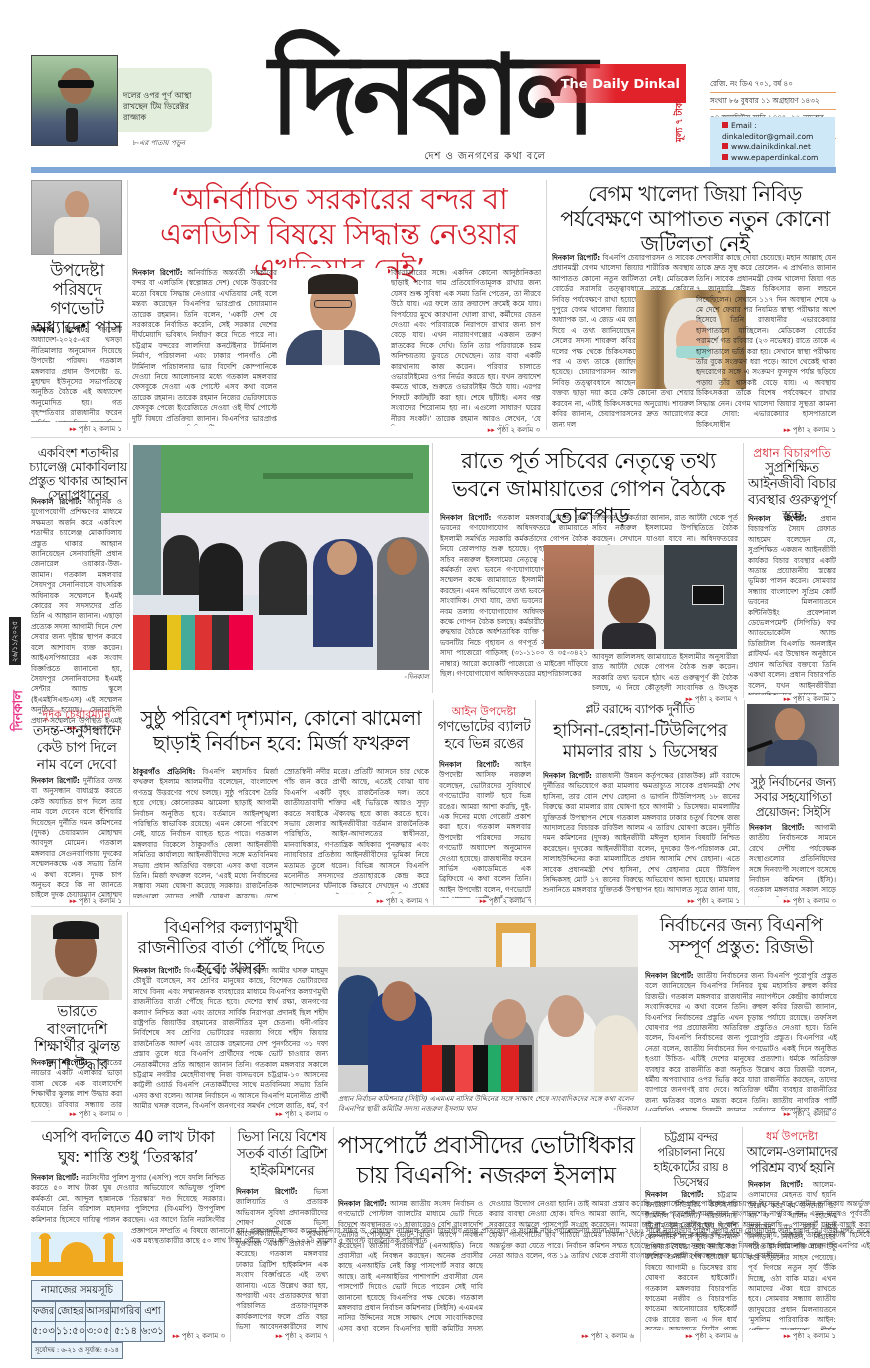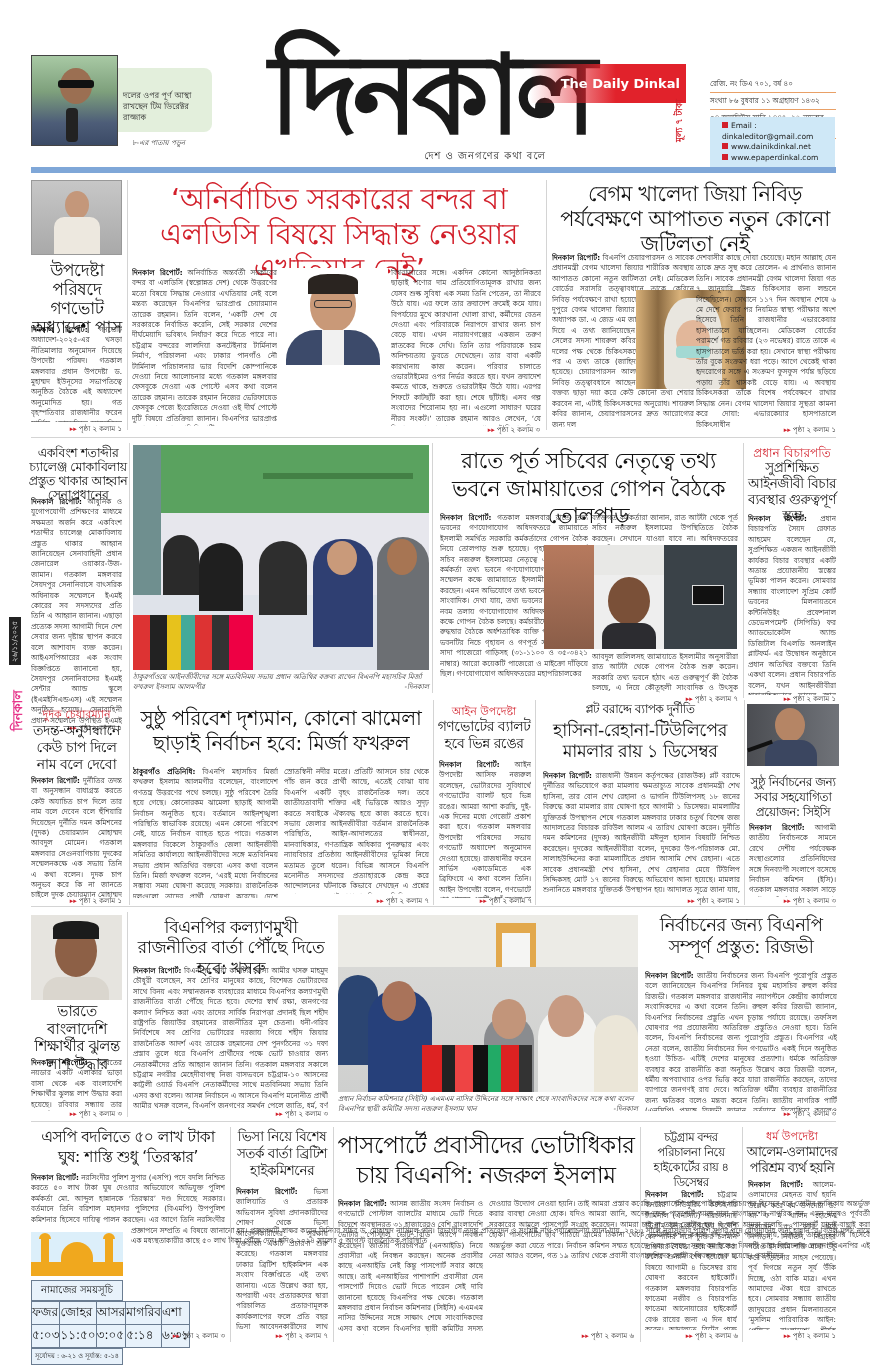--- a/index.html
+++ b/index.html
@@ -15,21 +15,21 @@
 .photo{overflow:hidden}
 .caption{font-size:7px;font-style:italic;color:#222;line-height:9.5px}
 .rule{position:absolute;background:#d4d4d4}
 
 .masthead-logo{font-family:"DejaVu Sans",sans-serif;font-weight:bold;font-size:110px;letter-spacing:-6px;color:#1a1a1a;line-height:1}
 .dd-banner{background:linear-gradient(90deg,rgba(230,30,40,0) 0%,#e1222b 55%,#e1222b 100%);color:#fff;font-weight:bold;font-size:13px;text-align:right;padding:12px 6px}
 .info-line{font-size:7.2px;border-bottom:1px solid #e9a066;padding:2px 0;color:#222}
 .contact{background:#cfe8f7;font-size:7.5px;color:#222;padding:4px 12px;line-height:10.5px}
 .contact .sq{display:inline-block;width:6px;height:6px;background:#d21f2a;margin-right:3px}
 .blue-bar{background:#7fa7d8}
-table.prayer{border-collapse:collapse;width:100%;font-size:12px;}
+table.prayer{border-collapse:collapse;width:100%;font-size:10px;text-align:center}
 table.prayer td{border:1px solid #6a7c91;padding:1px 0;background:#e8f2fb}
 </style>
 </head>
 <body>
 
 <div class="abs photo" style="left:31px;top:55px;width:87px;height:91px;background:linear-gradient(180deg,#a8c9a4 0%,#7ea07c 40%,#4d5d78 75%,#3b4a66 100%);border:1px solid #444">
   <div style="position:absolute;left:28px;top:12px;width:32px;height:36px;border-radius:50%;background:#9b6f52"></div>
   <div style="position:absolute;left:26px;top:24px;width:36px;height:8px;background:#111;border-radius:3px"></div>
   <div style="position:absolute;left:34px;top:52px;width:12px;height:34px;background:#222;border-radius:4px"></div>
 </div>
@@ -109,21 +109,20 @@
   <div style="position:absolute;left:30px;top:90px;width:36px;height:60px;background:#2a2a2a;border-radius:18px 18px 0 0"></div>
   <div style="position:absolute;left:66px;top:98px;width:44px;height:68px;background:#1f1f1f;border-radius:22px 22px 0 0"></div>
   <div style="position:absolute;left:126px;top:96px;width:48px;height:74px;background:#2e2e2e;border-radius:24px 24px 0 0"></div>
   <div style="position:absolute;left:180px;top:94px;width:60px;height:108px;background:#2f3f72;border-radius:28px 28px 0 0"></div>
   <div style="position:absolute;left:244px;top:92px;width:52px;height:133px;background:#6c6f73;border-radius:26px 26px 0 0"></div>
   <div style="position:absolute;left:194px;top:96px;width:30px;height:34px;border-radius:50%;background:#c99a7a"></div>
   <div style="position:absolute;left:254px;top:94px;width:30px;height:36px;border-radius:50%;background:#a77553"></div>
   <div style="position:absolute;left:0;top:170px;width:120px;height:55px;background:linear-gradient(90deg,#d33 0 14%,#222 14% 28%,#e7c21c 28% 40%,#4a9 40% 52%,#d33 52% 66%,#333 66% 80%,#e04 80% 100%)"></div>
 </div>
 <div class="abs caption" style="left:133px;top:673px;width:296px">
-  <span>ঠাকুরগাঁওয়ে আইনজীবীদের সঙ্গে মতবিনিময় সভায় প্রধান অতিথির বক্তব্য রাখেন বিএনপি মহাসচিব মির্জা ফখরুল ইসলাম আলমগীর</span>
   <span style="float:right">-দিনকাল</span>
 </div>
 <div class="rule" style="left:432px;top:443px;width:1px;height:250px"></div>
 
 <div class="abs hl" style="left:436px;top:447px;width:305px;font-size:21.5px;line-height:1.28">রাতে পূর্ত সচিবের নেতৃত্বে তথ্য ভবনে জামায়াতের গোপন বৈঠকে তোলপাড়</div>
 <div class="abs body-text" style="left:440px;top:513px;width:148px;height:180px"><b>দিনকাল রিপোর্ট:</b> গতকাল মঙ্গলবার রাতে তথ্য ভবনের গণযোগাযোগ অধিদফতরে জামায়াতে ইসলামী সমর্থিত সরকারি কর্মকর্তাদের গোপন বৈঠক নিয়ে তোলপাড় শুরু হয়েছে। গৃহায়ন ও গণপূর্ত সচিব নজরুল ইসলামের নেতৃত্বে একদল সরকারি কর্মকর্তা তথ্য ভবনে গণযোগাযোগ অধিদফতরের সম্মেলন কক্ষে জামায়াতে ইসলামীর পক্ষে বৈঠক করছেন। এমন অভিযোগে তথ্য ভবনে যান কয়েকজন সাংবাদিক। দেখা যায়, তথ্য ভবনের লিফটের আটে নবম তলায় গণযোগাযোগ অধিদফতরের সম্মেলন কক্ষে গোপন বৈঠক চলছে। কর্মচারীদের কড়া প্রহরায় রুদ্ধদ্বার বৈঠকে অর্ধশতাধিক ব্যক্তি পরামর্শ করছেন। ভবনটির নিচে গৃহায়ন ও গণপূর্ত সচিবের ব্যবহৃত সাদা পাজেরো গাড়িসহ (৩১-১১০০ ও ৩৫-৩৪২১ নাম্বার) আরো কয়েকটি পাজেরো ও মাইক্রো দাঁড়িয়ে ছিল। গণযোগাযোগ অধিদফতরের মহাপরিচালকের</div>
 <div class="abs body-text" style="left:592px;top:513px;width:146px;height:32px">ব্যক্তিগত কর্মকর্তারা জানান, রাত আটটা থেকে পূর্ত সচিব নজরুল ইসলামের উপস্থিতিতে বৈঠক করছেন। সেখানে যাওয়া যাবে না। অধিদফতরের মহাপরিচালক</div>
 <div class="abs photo" style="left:544px;top:545px;width:193px;height:104px;background:#d7d0c6">
   <div style="position:absolute;left:0;top:0;width:50px;height:104px;background:linear-gradient(180deg,#b77a5e,#8a5d48)"></div>
   <div style="position:absolute;left:50px;top:0;width:70px;height:30px;background:#e8e8e6"></div>
@@ -209,21 +208,21 @@
   <span>প্রধান নির্বাচন কমিশনার (সিইসি) এএমএম নাসির উদ্দিনের সঙ্গে সাক্ষাৎ শেষে সাংবাদিকদের সঙ্গে কথা বলেন বিএনপির স্থায়ী কমিটির সদস্য নজরুল ইসলাম খান</span>
   <span style="float:right">-দিনকাল</span>
 </div>
 
 <div class="abs hl" style="left:643px;top:914px;width:196px;font-size:18px;line-height:1.22">নির্বাচনের জন্য বিএনপি সম্পূর্ণ প্রস্তুত: রিজভী</div>
 <div class="abs body-text" style="left:645px;top:971px;width:192px;height:140px"><b>দিনকাল রিপোর্ট:</b> জাতীয় নির্বাচনের জন্য বিএনপি পুরোপুরি প্রস্তুত বলে জানিয়েছেন বিএনপির সিনিয়র যুগ্ম মহাসচিব রুহুল কবির রিজভী। গতকাল মঙ্গলবার রাজধানীর নয়াপল্টনে কেন্দ্রীয় কার্যালয়ে সংবাদিকদের এ কথা বলেন তিনি। রুহুল কবির রিজভী জানান, বিএনপির নির্বাচনের প্রস্তুতি এখন চূড়ান্ত পর্যায়ে রয়েছে। তফসিল ঘোষণার পর প্রয়োজনীয় অতিরিক্ত প্রস্তুতিও নেওয়া হবে। তিনি বলেন, বিএনপি নির্বাচনের জন্য পুরোপুরি প্রস্তুত। বিএনপির এই নেতা বলেন, জাতীয় নির্বাচনের দিন গণভোটও একই দিনে অনুষ্ঠিত হওয়া উচিত- এটিই দেশের মানুষের প্রত্যাশা। ধর্মকে অতিরিক্ত ব্যবহার করে রাজনীতি করা অনুচিত উল্লেখ করে রিজভী বলেন, ধর্মীয় অপব্যাখ্যার ওপর ভিত্তি করে যারা রাজনীতি করছেন, তাদের ব্যাপারে জনগণই রায় দেবে। অতিরিক্ত ধর্মীয় ব্যবহার রাজনীতির জন্য ক্ষতিকর বলেও মন্তব্য করেন তিনি। জাতীয় নাগরিক পার্টি (এনসিপি) প্রসঙ্গে রিজভী জানান, বর্তমানে বিরোধিতা করলেও ভবিষ্যতে অনেক দলই বিএনপির অংশ হতে পারে। এদিকে সোমবার (২৪ নভেম্বর) নিজের ফেসবুক অ্যাকাউন্টে বিএনপির ভারপ্রাপ্ত চেয়ারম্যান তারেক রহমান বলেছেন, স্বল্পোন্নত দেশ (এলডিসি) থেকে উত্তরণ এবং বন্দরের বিষয়সহ</div>
 <div class="abs jump" style="left:770px;top:1108px;width:66px"><span class="arr">▸▸</span><span>পৃষ্ঠা ২ কলাম ৩</span></div>
 
 <div class="rule" style="left:31px;top:1121px;width:805px;height:1px"></div>
 
-<div class="abs hl" style="left:30px;top:1128px;width:196px;font-size:15.5px;line-height:1.28">এসপি বদলিতে ৫০ লাখ টাকা ঘুষ: শাস্তি শুধু ‘তিরস্কার’</div>
+<div class="abs hl" style="left:30px;top:1128px;width:196px;font-size:15.5px;line-height:1.28">এসপি বদলিতে 40 লাখ টাকা ঘুষ: শাস্তি শুধু ‘তিরস্কার’</div>
 <div class="abs body-text" style="left:31px;top:1173px;width:194px;height:52px"><b>দিনকাল রিপোর্ট:</b> নরসিংদীর পুলিশ সুপার (এসপি) পদে বদলি নিশ্চিত করতে ৫০ লাখ টাকা ঘুষ দেওয়ার অভিযোগে অভিযুক্ত পুলিশ কর্মকর্তা মো. আব্দুল হান্নানকে ‘তিরস্কার’ দণ্ড দিয়েছে সরকার। বর্তমানে তিনি বরিশাল মহানগর পুলিশের (বিএমপি) উপপুলিশ কমিশনার হিসেবে দায়িত্ব পালন করছেন। এর আগে তিনি নরসিংদীর এসপি ছিলেন। স্বরাষ্ট্র মন্ত্রণালয়ের জননিরাপত্তা বিভাগের শৃঙ্খলা-১ শাখার জারি করা এক</div>
 
 <div class="abs" style="left:31px;top:1232px;width:92px;height:106px">
   <div style="position:relative;width:92px;height:44px;background:#dceffa;overflow:hidden">
     <div style="position:absolute;left:0;bottom:0;width:92px;height:14px;background:#f0a81e"></div>
     <div style="position:absolute;left:30px;bottom:10px;width:32px;height:24px;border-radius:16px 16px 0 0;background:#f0a81e"></div>
     <div style="position:absolute;left:10px;bottom:10px;width:8px;height:28px;background:#f0a81e"></div>
     <div style="position:absolute;left:74px;bottom:10px;width:8px;height:28px;background:#f0a81e"></div>
     <div style="position:absolute;left:8px;bottom:37px;width:12px;height:6px;border-radius:6px 6px 0 0;background:#f0a81e"></div>
     <div style="position:absolute;left:72px;bottom:37px;width:12px;height:6px;border-radius:6px 6px 0 0;background:#f0a81e"></div>

